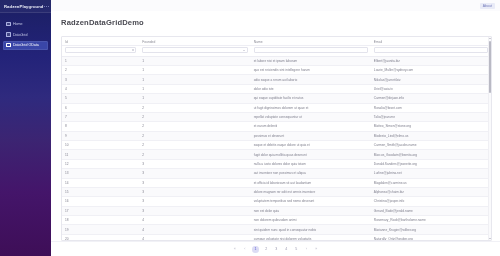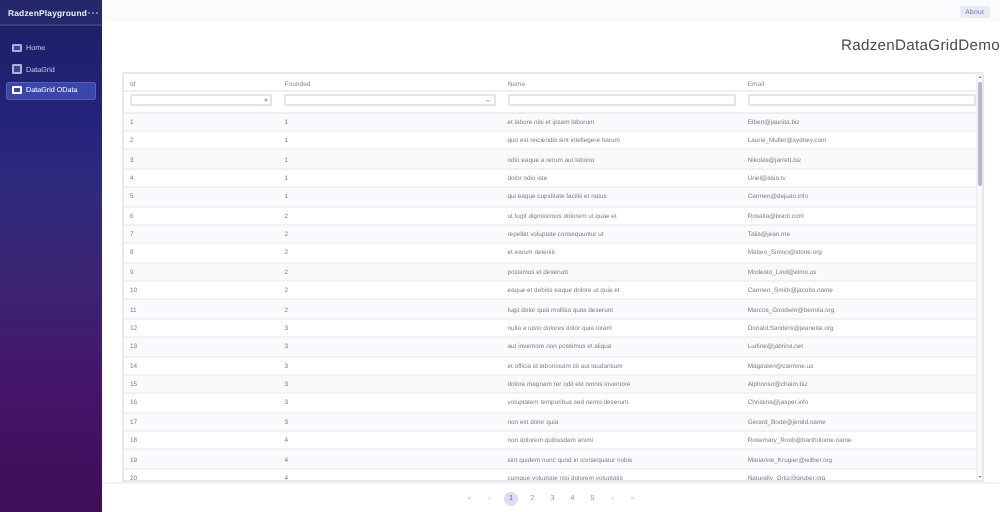--- a/index.html
+++ b/index.html
@@ -95,22 +95,21 @@
     background: #e9ebf7;
     border-radius: 1px;
     padding: 1px 3px;
     letter-spacing: .1px;
   }
   .page-title {
     font-size: 7.6px;
     color: #4a4a52;
     padding: 2px 0 4px 10px;
     letter-spacing: .15px;
-    font-weight: normal;
-    text-align: right;
+    font-weight: bold;
   }
 
   
   .grid-wrap {
     margin: 0 8px 0 10px;
     border: 0.5px solid #e7e7ee;
     border-radius: 1px;
     background: #fff;
     position: relative;
     height: 205px;

